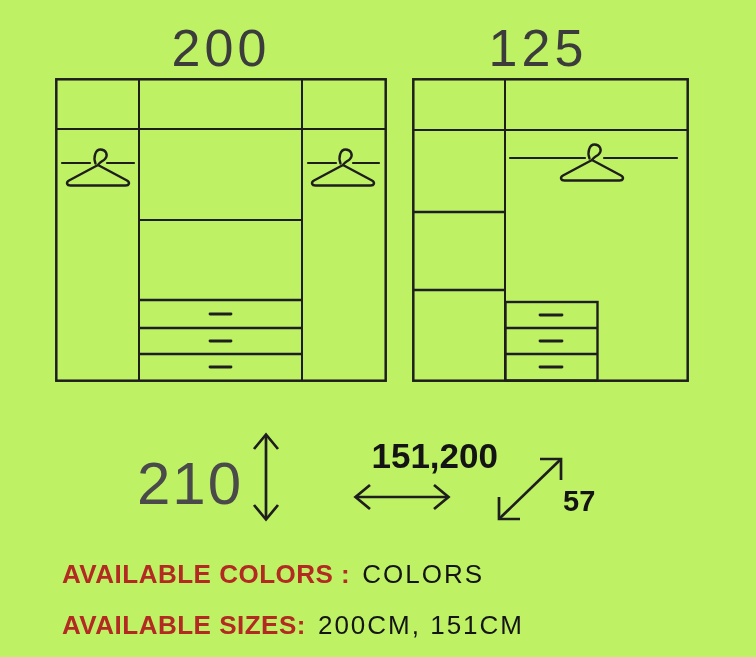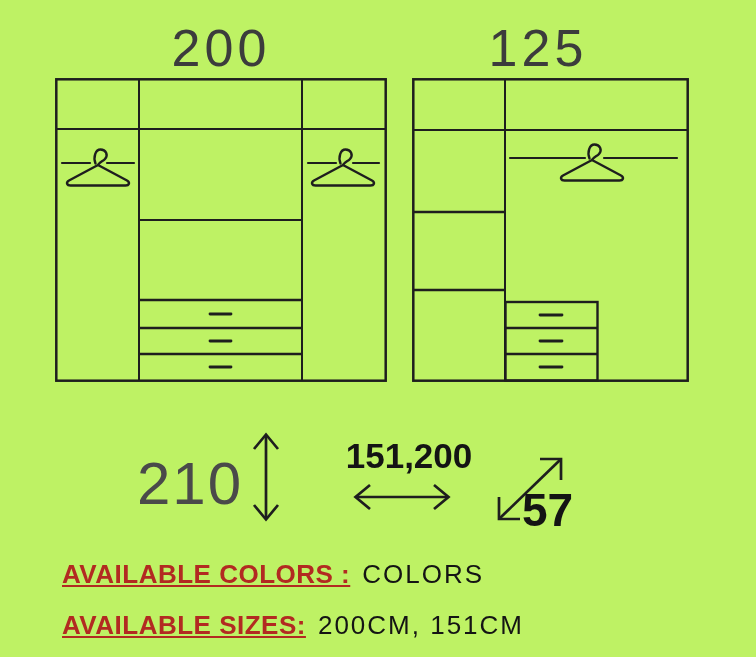--- a/index.html
+++ b/index.html
@@ -25,21 +25,21 @@
     font-size:60px;font-weight:200;line-height:1;color:var(--dim-gray);
     letter-spacing:2px;
   }
   .dim-bold{
     font-weight:bold;line-height:1;color:var(--text-black);
   }
   .footer-line{
     font-size:26px;line-height:1;white-space:nowrap;
   }
   .footer-label{
-    color:var(--accent-red);font-weight:bold;letter-spacing:0.5px;text-decoration:underline;
+    color:var(--accent-red);font-weight:bold;letter-spacing:0.5px;
   }
   .footer-value{
     color:var(--text-black);font-weight:normal;letter-spacing:2px;margin-left:12px;
   }
 </style>
 </head>
 <body>
 
 <div class="canvas">
 
@@ -115,37 +115,37 @@
 
   <div class="abs dim-thin" style="left:135px;top:454px;width:108px;text-align:right;">210</div>
   <svg class="abs" style="left:247px;top:430px;" width="38" height="94" viewBox="0 0 38 94">
     <g fill="none" stroke="currentColor" stroke-width="2.7">
       <line x1="19" y1="6" x2="19" y2="88"></line>
       <path d="M7 19 L19 4.5 L31 19"></path>
       <path d="M7 75 L19 89.5 L31 75"></path>
     </g>
   </svg>
 
-  <div class="abs dim-bold" style="left:327px;top:438px;width:164px;text-align:center;font-size:35px;">151,200</div>
+  <div class="abs dim-bold" style="left:334px;top:438px;width:164px;text-align:right;font-size:35px;">151,200</div>
   <svg class="abs" style="left:351px;top:479px;" width="102" height="36" viewBox="0 0 102 36">
     <g fill="none" stroke="currentColor" stroke-width="2.7">
       <line x1="6" y1="18" x2="96" y2="18"></line>
       <path d="M19 6 L4.5 18 L19 30"></path>
       <path d="M83 6 L97.5 18 L83 30"></path>
     </g>
   </svg>
 
   <svg class="abs" style="left:489px;top:449px;" width="80" height="78" viewBox="0 0 80 78">
     <g fill="none" stroke="currentColor" stroke-width="2.7">
       <line x1="11" y1="69" x2="71" y2="11"></line>
       <path d="M51 10 L72 10 L72 31"></path>
       <path d="M10 48 L10 70 L31 70"></path>
     </g>
   </svg>
-  <div class="abs dim-bold" style="left:522px;top:487px;font-size:46px;">57</div>
+  <div class="abs dim-bold" style="left:563px;top:487px;font-size:29px;">57</div>
 
   <div class="abs footer-line" style="left:62px;top:561px;">
     <span class="footer-label">AVAILABLE COLORS :</span><span class="footer-value">COLORS</span>
   </div>
   <div class="abs footer-line" style="left:62px;top:612px;">
     <span class="footer-label">AVAILABLE SIZES:</span><span class="footer-value">200CM, 151CM</span>
   </div>
 
 </div>
 

